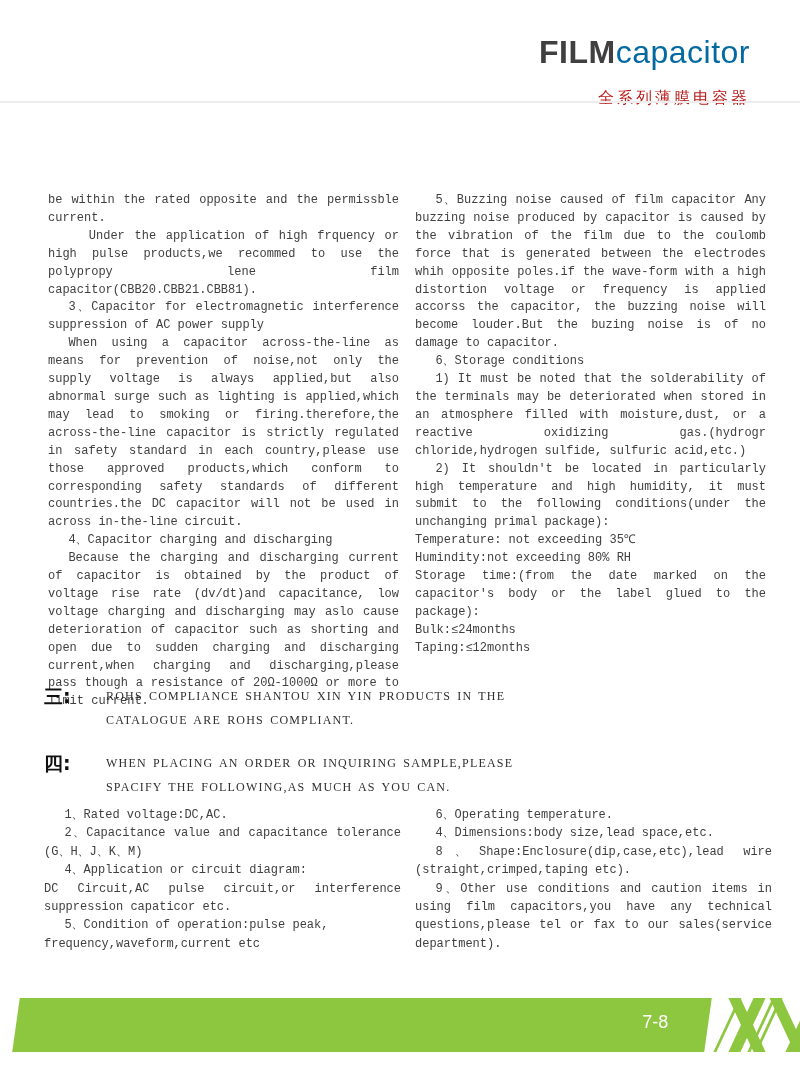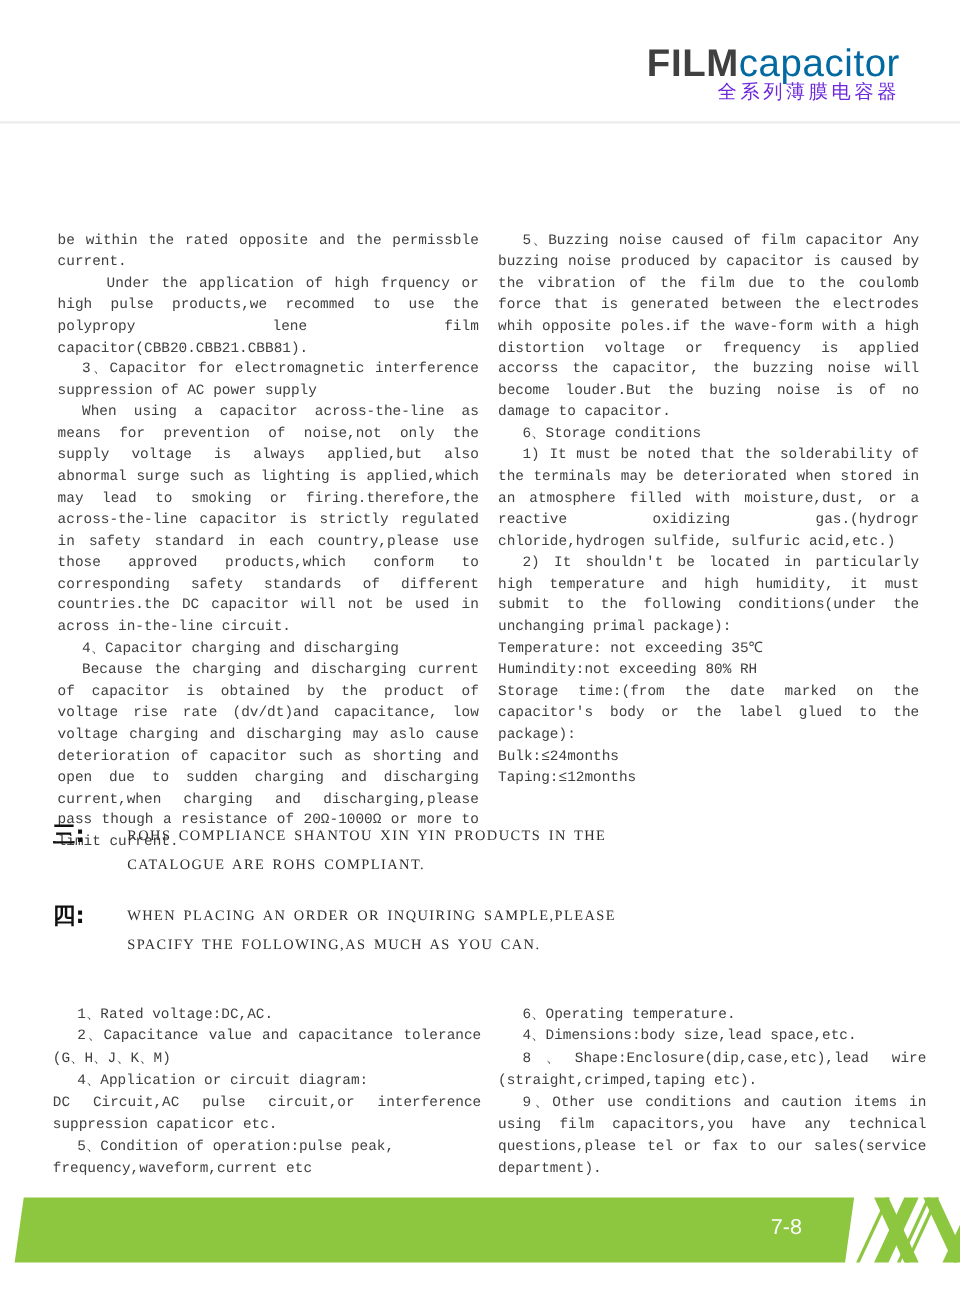--- a/index.html
+++ b/index.html
@@ -6,42 +6,42 @@
   .page{
     position:relative;width:800px;height:1086px;background:#ffffff;overflow:hidden;
     font-family:"Liberation Mono","DejaVu Sans Mono",monospace;color:#404040;
   }
 
   
   .brand{position:absolute;top:36px;right:50px;text-align:right;line-height:1;}
   .brand-line1{font-family:"Liberation Sans","DejaVu Sans",sans-serif;font-size:32px;letter-spacing:.5px;}
   .brand-film{font-weight:bold;color:#404040;}
   .brand-cap{font-weight:400;color:#0369a1;}
-  .brand-line2{font-family:"DejaVu Sans",sans-serif;font-size:16px;color:#6d28d9;letter-spacing:3px;margin-top:1px;}
+  .brand-line2{font-family:"DejaVu Sans",sans-serif;font-size:16px;color:#b91c1c;letter-spacing:3px;margin-top:22px;}
   .header-rule{position:absolute;top:101px;left:0;width:800px;height:2px;background:#ededed;}
 
   
   .cols{position:absolute;top:192px;left:48px;width:718px;display:flex;gap:16px;}
   .col{width:351px;font-size:12px;line-height:17.9px;text-align:justify;}
   .col p{margin:0;white-space:pre-line;}
   .ind{text-indent:1.7em;}
   .ind-lg{text-indent:3.4em;}
   .left-align{text-align:left;}
 
   
   .section{position:absolute;left:44px;display:flex;align-items:flex-start;
     font-family:"Liberation Serif","DejaVu Serif",serif;color:#2e2e2e;}
   .section-marker{font-size:19px;font-weight:bold;color:#101010;width:34px;line-height:24px;flex:none;
     font-family:"DejaVu Sans",sans-serif;}
   .section-title{font-size:12px;line-height:24px;letter-spacing:1.2px;word-spacing:2px;white-space:pre-line;margin-left:28px;}
   #section-3{top:684px;}
   #section-4{top:751px;}
 
   
-  .order{position:absolute;top:836px;left:44px;width:728px;display:flex;gap:14px;}
+  .order{position:absolute;top:806px;left:44px;width:728px;display:flex;gap:14px;}
   .order-col{width:357px;font-size:12px;line-height:18.4px;}
   .order-col p{margin:0;white-space:pre-line;text-align:justify;}
 
   
   .footer-band{position:absolute;top:998px;left:16px;width:692px;height:54px;transform:skewX(-8deg);}
   .page-num{position:absolute;top:14px;right:40px;color:#ffffff;
     font-family:"Liberation Sans","DejaVu Sans",sans-serif;font-size:18px;transform:skewX(8deg);}
   .brand-stripes{position:absolute;top:998px;left:712px;width:88px;height:54px;}
   .stroke{position:absolute;top:0;height:54px;}
   .sk-b{transform:skewX(25deg);}   

